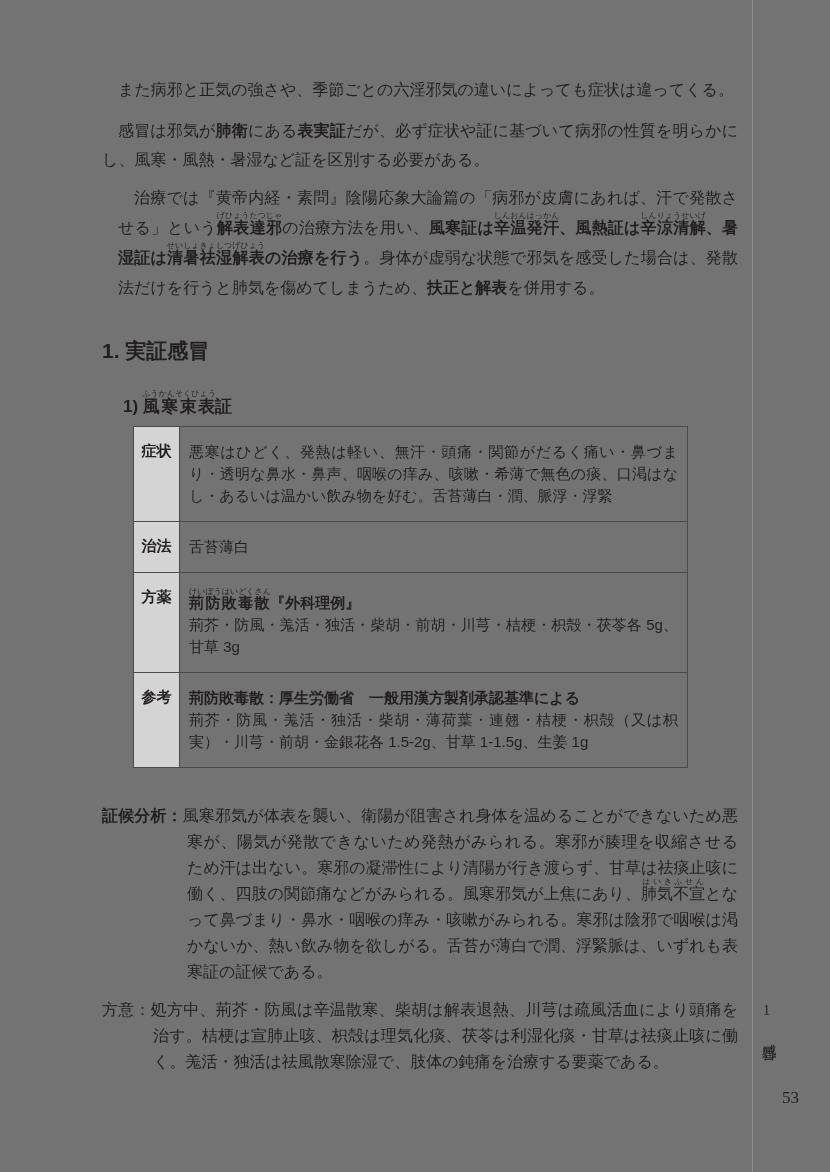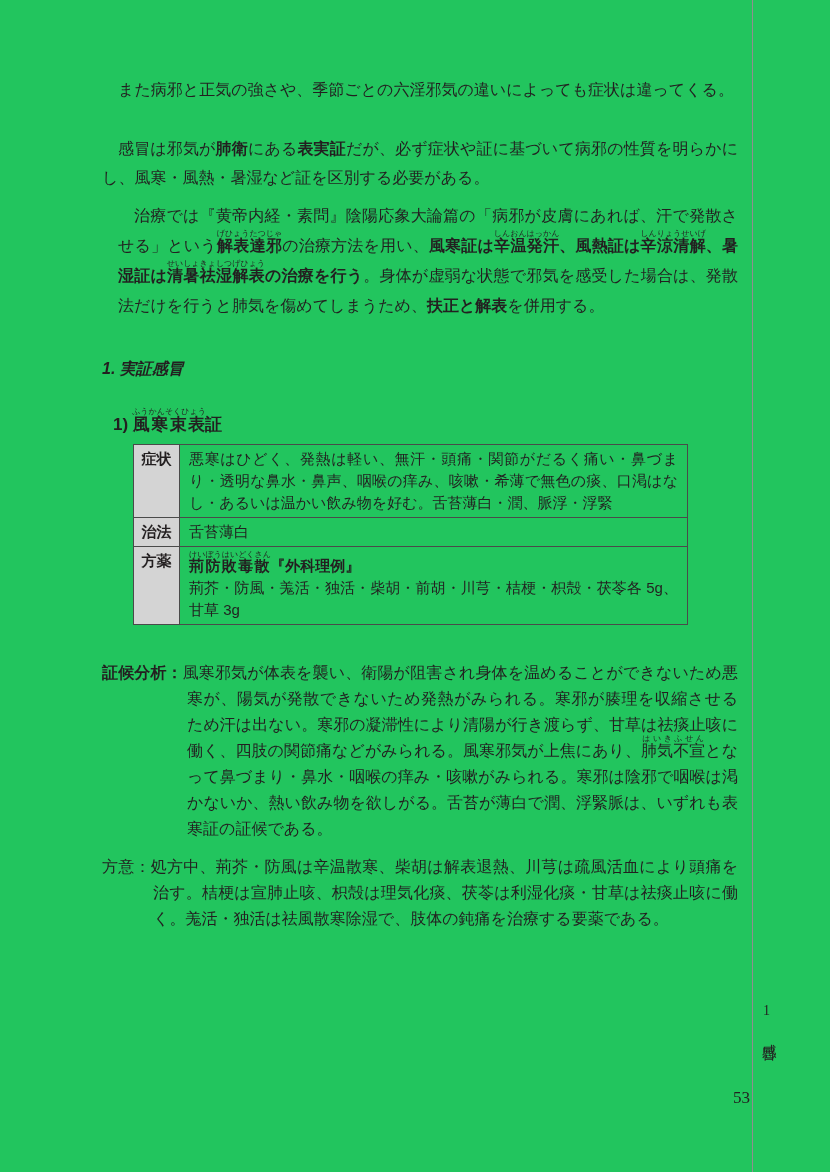--- a/index.html
+++ b/index.html
@@ -1,79 +1,79 @@
 <!DOCTYPE html>
 <html lang="ja"><head>
 <meta charset="utf-8">
 <style>
   * { margin:0; padding:0; box-sizing:border-box; }
   html,body { background:#e8e8e8; }
   body { font-family:"Liberation Sans","DejaVu Sans",sans-serif; }
   .page {
     position:relative; width:830px; height:1172px; margin:0 auto;
-    background:#22c55e; color:#231f20; overflow:hidden;
+    background:#737373; color:#231f20; overflow:hidden;
   }
   .rule {
     position:absolute; left:752px; top:0; width:1px; height:1172px;
     background:#8f8f8f;
   }
   .content { position:absolute; left:102px; top:75px; width:636px; }
   p.body {
     font-size:16px; line-height:29px; text-indent:1em; text-align:justify;
   }
   p.with-ruby { line-height:30px;margin-left:16px; }
   .b { font-weight:bold; }
   ruby rt { font-size:8px; font-weight:normal; letter-spacing:0; line-height:1; }
   .h-section {
-    font-size:16px; font-weight:bold; margin-top:37px; line-height:22px;font-style:italic;
+    font-size:21px; font-weight:bold; margin-top:37px; line-height:22px;
   }
   .h-sub {
-    font-size:17px; font-weight:bold; margin-top:27px; margin-left:11px;
+    font-size:17px; font-weight:bold; margin-top:27px; margin-left:21px;
     line-height:36px;
   }
   table.shojo {
     border-collapse:collapse; margin-left:31px; margin-top:1px; width:555px;
     font-size:15px; table-layout:fixed;
   }
   table.shojo td {
     border:1px solid #4a4a4a; vertical-align:top; line-height:22px;
   }
   td.rlabel {
     width:46px; background:#d4d4d4; text-align:center; font-weight:bold;
-    padding:3px 0;
+    padding:13px 0;
   }
-  td.rbody { padding:3px 9px; text-align:justify; }
+  td.rbody { padding:14px 9px; text-align:justify; }
   .hang {
     font-size:16px; line-height:26px; text-align:justify;
   }
   .hang.analysis { margin-top:35px; padding-left:85px; text-indent:-85px; }
   .hang.hoi { margin-top:12px; padding-left:51px; text-indent:-51px; }
   .sidebar-num {
     position:absolute; left:763px; top:1003px; font-size:14px;
     font-family:"Liberation Serif","DejaVu Serif",serif;
   }
   .sidebar-title {
     position:absolute; left:759px; top:1032px; font-size:15px;
     writing-mode:vertical-rl; letter-spacing:4px;
   }
   .page-num {
-    position:absolute; left:733px; top:1088px; font-size:17px;
+    position:absolute; left:782px; top:1088px; font-size:17px;
     font-family:"Liberation Serif","DejaVu Serif",serif;
   }
 </style>
 </head>
 <body>
 
 <div class="page">
 
   <div class="content">
 
     <p class="body"><span>また病邪と正気の強さや、季節ごとの六淫邪気の違いによっても症状は違ってくる。</span></p>
 
-    <p class="body" style="margin-top:30px;"><span>感冒は邪気が</span><span class="b">肺衛</span><span>にある</span><span class="b">表実証</span><span>だが、必ず症状や証に基づいて病邪の性質を明らかにし、風寒・風熱・暑湿など証を区別する必要がある。</span></p>
+    <p class="body" style="margin-top:12px;"><span>感冒は邪気が</span><span class="b">肺衛</span><span>にある</span><span class="b">表実証</span><span>だが、必ず症状や証に基づいて病邪の性質を明らかにし、風寒・風熱・暑湿など証を区別する必要がある。</span></p>
 
     <p class="body with-ruby" style="margin-top:9px;"><span>治療では『黄帝内経・素問』陰陽応象大論篇の「病邪が皮膚にあれば、汗で発散させる」という</span><ruby class="b"><span>解表達邪</span><rt>げひょうたつじゃ</rt></ruby><span>の治療方法を用い、</span><span class="b">風寒証は</span><ruby class="b"><span>辛温発汗</span><rt>しんおんはっかん</rt></ruby><span class="b">、風熱証は</span><ruby class="b"><span>辛涼清解</span><rt>しんりょうせいげ</rt></ruby><span class="b">、暑湿証は</span><ruby class="b"><span>清暑祛湿解表</span><rt>せいしょきょしつげひょう</rt></ruby><span class="b">の治療を行う</span><span>。身体が虚弱な状態で邪気を感受した場合は、発散法だけを行うと肺気を傷めてしまうため、</span><span class="b">扶正と解表</span><span>を併用する。</span></p>
 
     <h2 class="h-section">1. 実証感冒</h2>
 
     <h3 class="h-sub"><span>1) </span><ruby><span>風寒束表</span><rt>ふうかんそくひょう</rt></ruby><span>証</span></h3>
 
     <table class="shojo">
       <tbody>
         <tr>
@@ -88,20 +88,27 @@
             <div><span>舌苔薄白</span></div>
           </td>
         </tr>
         <tr>
           <td class="rlabel">方薬</td>
           <td class="rbody">
             <div><ruby class="b"><span>荊防敗毒散</span><rt>けいぼうはいどくさん</rt></ruby><span class="b">『外科理例』</span></div>
             <div><span>荊芥・防風・羗活・独活・柴胡・前胡・川芎・桔梗・枳殻・茯苓各 5g、甘草 3g</span></div>
           </td>
         </tr>
+        <tr>
+          <td class="rlabel">参考</td>
+          <td class="rbody">
+            <div><span class="b">荊防敗毒散：厚生労働省　一般用漢方製剤承認基準による</span></div>
+            <div><span>荊芥・防風・羗活・独活・柴胡・薄荷葉・連翹・桔梗・枳殻（又は枳実）・川芎・前胡・金銀花各 1.5-2g、甘草 1-1.5g、生姜 1g</span></div>
+          </td>
+        </tr>
       </tbody>
     </table>
 
     <p class="hang analysis"><span class="b" style="font-weight:bold;">証候分析：</span><span><span>風寒邪気が体表を襲い、衛陽が阻害され身体を温めることができないため悪寒が、陽気が発散できないため発熱がみられる。寒邪が腠理を収縮させるため汗は出ない。寒邪の凝滞性により清陽が行き渡らず、甘草は祛痰止咳に働く、四肢の関節痛などがみられる。風寒邪気が上焦にあり、</span><ruby><span>肺気不宣</span><rt>はいきふせん</rt></ruby><span>となって鼻づまり・鼻水・咽喉の痒み・咳嗽がみられる。寒邪は陰邪で咽喉は渇かないか、熱い飲み物を欲しがる。舌苔が薄白で潤、浮緊脈は、いずれも表寒証の証候である。</span></span></p>
 
     <p class="hang hoi"><span>方意：</span><span><span>処方中、荊芥・防風は辛温散寒、柴胡は解表退熱、川芎は疏風活血により頭痛を治す。桔梗は宣肺止咳、枳殻は理気化痰、茯苓は利湿化痰・甘草は祛痰止咳に働く。羗活・独活は祛風散寒除湿で、肢体の鈍痛を治療する要薬である。</span></span></p>
 
   </div>
 
   <div class="rule"></div>

